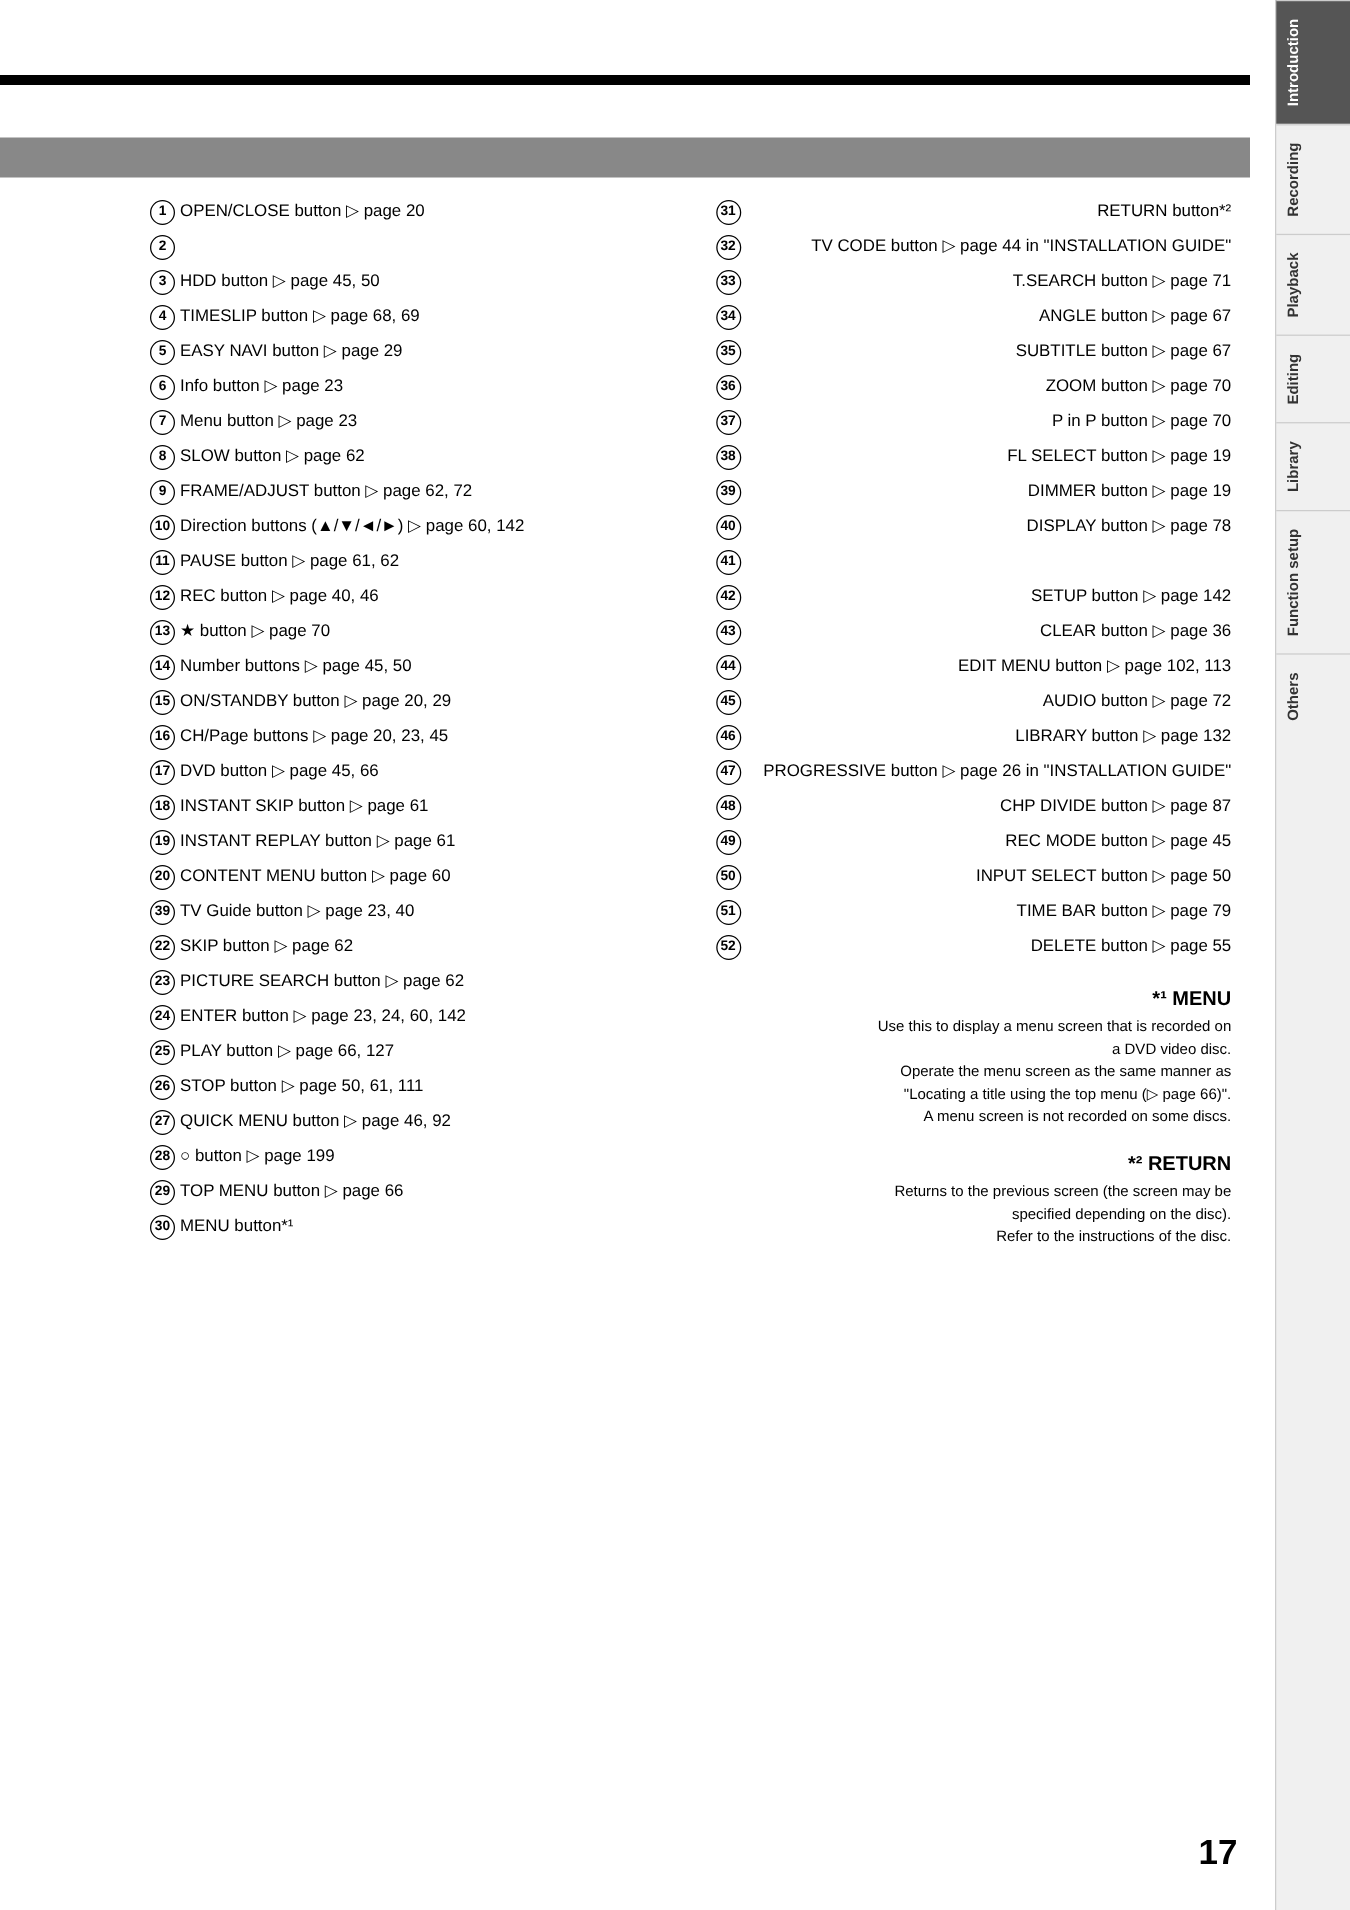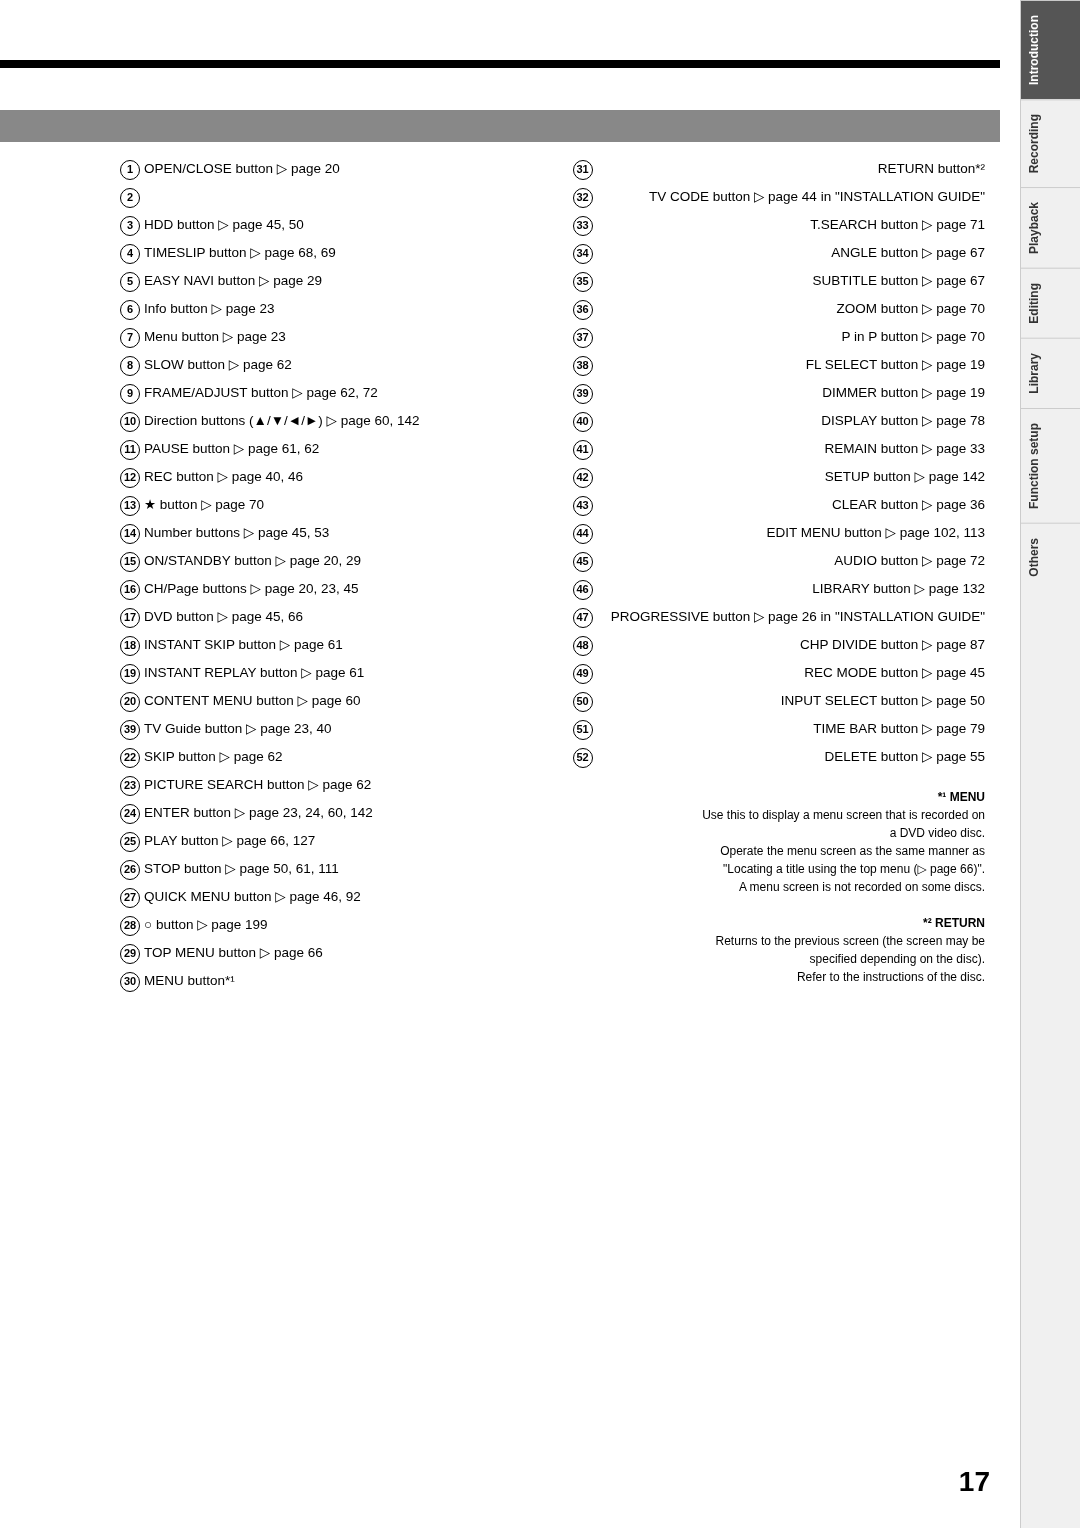--- a/index.html
+++ b/index.html
@@ -127,21 +127,21 @@
 
     
     .footnotes {
       margin-top: 20px;
       font-size: 12px;
       line-height: 1.5;
     }
 
     .footnote-title {
       font-weight: bold;
-      font-size: 12px;
+      font-size: 16px;
       margin-top: 12px;
     }
   </style>
 </head>
 <body>
 
 <div class="top-bar"></div>
 <div class="header-band"></div>
 
 <div class="sidebar">
@@ -204,21 +204,21 @@
       <div class="item">
         <span class="circle-num">12</span>
         <span class="item-text">REC button ▷ page 40, 46</span>
       </div>
       <div class="item">
         <span class="circle-num">13</span>
         <span class="item-text">★ button ▷ page 70</span>
       </div>
       <div class="item">
         <span class="circle-num">14</span>
-        <span class="item-text">Number buttons ▷ page 45, 53</span>
+        <span class="item-text">Number buttons ▷ page 45, 50</span>
       </div>
       <div class="item">
         <span class="circle-num">15</span>
         <span class="item-text">ON/STANDBY button ▷ page 20, 29</span>
       </div>
       <div class="item">
         <span class="circle-num">16</span>
         <span class="item-text">CH/Page buttons ▷ page 20, 23, 45</span>
       </div>
       <div class="item">
@@ -315,21 +315,20 @@
       <div class="item">
         <span class="circle-num">39</span>
         <span class="item-text">DIMMER button ▷ page 19</span>
       </div>
       <div class="item">
         <span class="circle-num">40</span>
         <span class="item-text">DISPLAY button ▷ page 78</span>
       </div>
       <div class="item">
         <span class="circle-num">41</span>
-        <span class="item-text">REMAIN button ▷ page 33</span>
       </div>
       <div class="item">
         <span class="circle-num">42</span>
         <span class="item-text">SETUP button ▷ page 142</span>
       </div>
       <div class="item">
         <span class="circle-num">43</span>
         <span class="item-text">CLEAR button ▷ page 36</span>
       </div>
       <div class="item">

